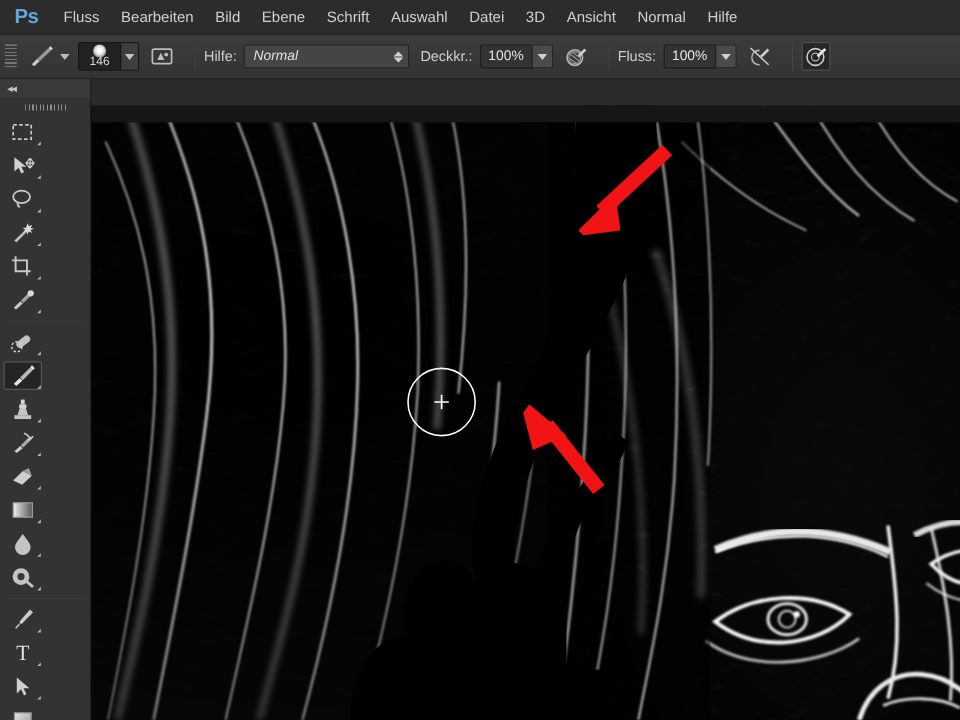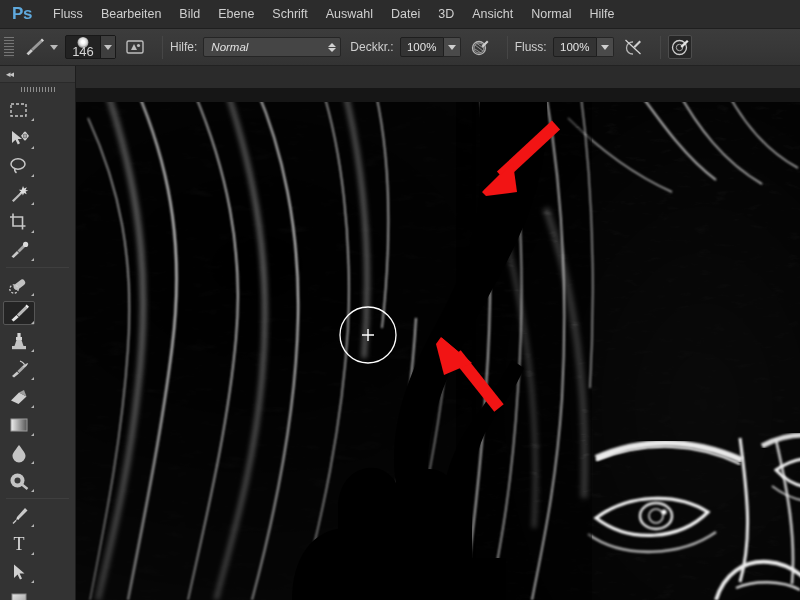--- a/index.html
+++ b/index.html
@@ -57,21 +57,21 @@
   .brush-preview {
     width: 34px; position: relative;
     display: flex; flex-direction: column; align-items: center; justify-content: flex-end;
     padding-bottom: 1px;
   }
   .brush-dot {
     position:absolute; top: 1px; left: 50%; transform: translateX(-50%);
     width: 11px; height: 11px; border-radius: 50%;
     background: radial-gradient(circle at 50% 45%, #fff 18%, #d8d8d8 48%, #6a6a6a 80%, #3a3a3a 100%);
   }
-  .brush-size-num { font-size: 13px; color: #d6d6d6; line-height: 10px; position: relative; z-index:2; }
+  .brush-size-num { font-size: 10px; color: #d6d6d6; line-height: 10px; position: relative; z-index:2; }
   .brush-drop {
     width: 15px; background: #3e3e3e; border-left: 1px solid #161616;
     display: flex; align-items: center; justify-content: center;
   }
   .btn-flat {
     width: 24px; height: 24px; margin-right: 8px;
     display: flex; align-items: center; justify-content: center;
     border-radius: 2px;
   }
   .btn-flat.active { background: #262626; border: 1px solid #4d4d4d; }

